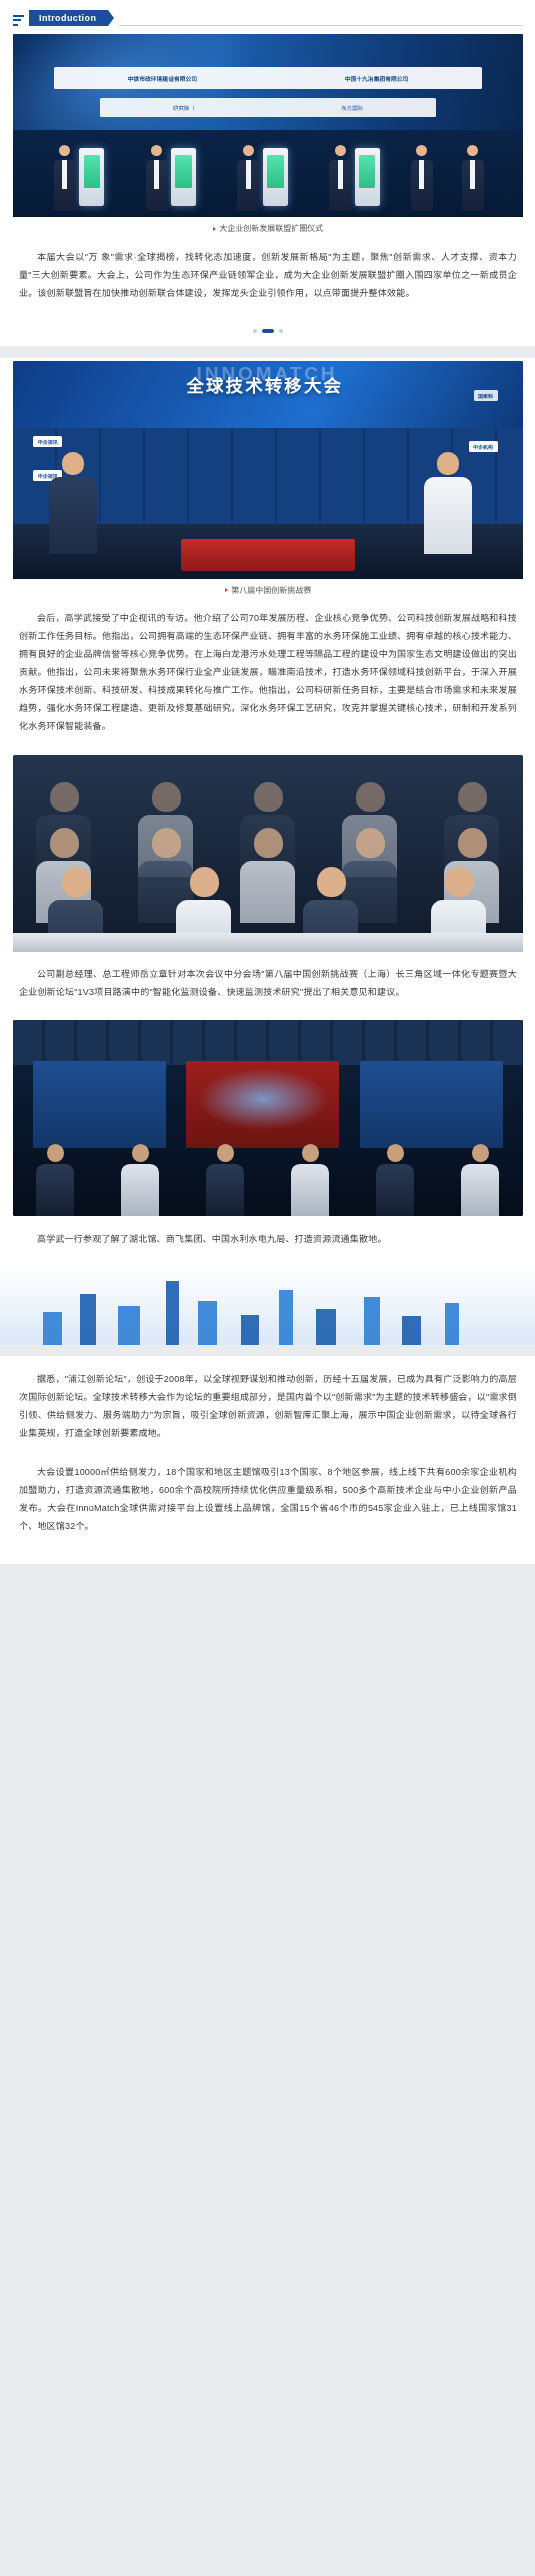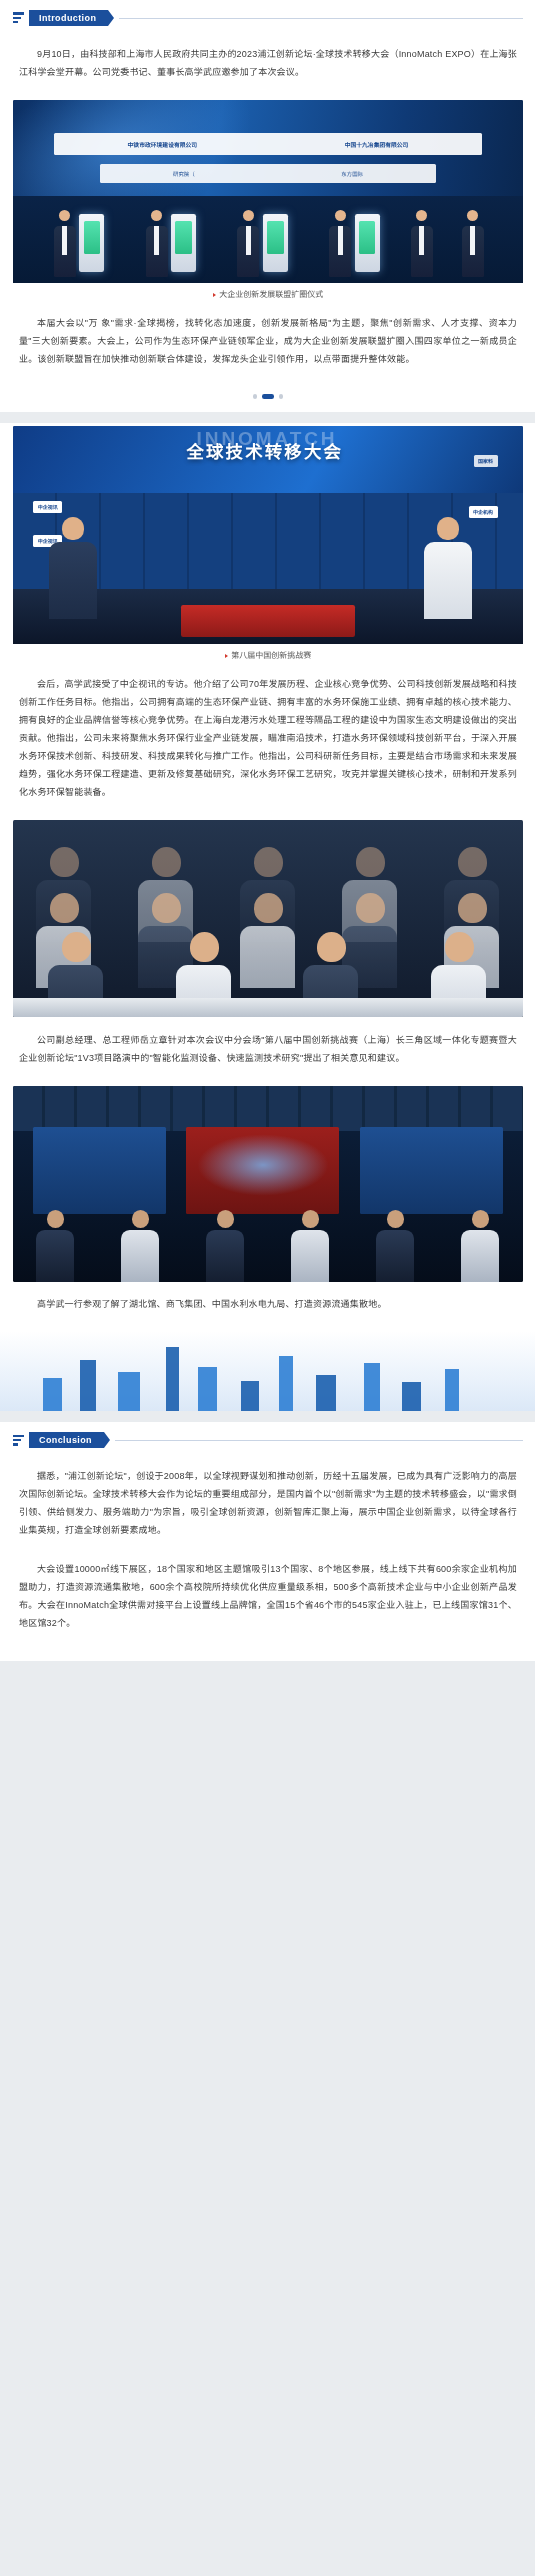--- a/index.html
+++ b/index.html
@@ -13,21 +13,21 @@
     width: 536px;
     margin: 0 auto;
     background: #ffffff;
     position: relative;
     overflow: hidden;
   }
 
   
   .section-head {
     display: flex;
-    align-items: center;
+    align-items: flex-end;
     padding: 10px 13px 5.8px 13px;
   }
   .section-head .bars {
     display: flex;
     flex-direction: column;
     gap: 2.2px;
     margin-right: 5px;
   }
   .section-head .bars i {
     display: block;
@@ -305,21 +305,20 @@
   <div class="section-head">
     <span class="bars">
         <i></i>
         <i></i>
         <i></i>
       </span>
     <span class="section-label">Introduction</span>
     <span class="head-rule"></span>
   </div>
 
-  <p class="para">9月10日，由科技部和上海市人民政府共同主办的2023浦江创新论坛·全球技术转移大会（InnoMatch EXPO）在上海张江科学会堂开幕。公司党委书记、董事长高学武应邀参加了本次会议。</p>
 
   <div class="photo-wrap">
     <div class="photo">
       <div class="stage">
         <div class="screen"></div>
         <div class="banner">
           <span>中铁市政环境建设有限公司</span>
           <span>中国十九冶集团有限公司</span>
         </div>
         <div class="subbanner">
@@ -523,28 +522,19 @@
     <span class="bld dark" style="left:45%;width:17.4px;height:30px;"></span>
     <span class="bld" style="left:52%;width:14.5px;height:55px;"></span>
     <span class="bld dark" style="left:59%;width:20px;height:36px;"></span>
     <span class="bld" style="left:68%;width:16px;height:48px;"></span>
     <span class="bld dark" style="left:75%;width:19px;height:29px;"></span>
     <span class="bld" style="left:83%;width:14.5px;height:42px;"></span>
   </div>
 
   <div class="divider-gap"></div>
 
-  <div class="section-head">
-    <span class="bars">
-        <i></i>
-        <i></i>
-        <i></i>
-      </span>
-    <span class="section-label">Conclusion</span>
-    <span class="head-rule"></span>
-  </div>
 
   <p class="para">据悉，"浦江创新论坛"，创设于2008年，以全球视野谋划和推动创新，历经十五届发展，已成为具有广泛影响力的高层次国际创新论坛。全球技术转移大会作为论坛的重要组成部分，是国内首个以"创新需求"为主题的技术转移盛会，以"需求倒引领、供给侧发力、服务端助力"为宗旨，吸引全球创新资源，创新智库汇聚上海，展示中国企业创新需求，以待全球各行业集英规，打造全球创新要素成地。</p>
-  <p class="para">大会设置10000㎡线下展区，18个国家和地区主题馆吸引13个国家、8个地区参展，线上线下共有600余家企业机构加盟助力，打造资源流通集散地，600余个高校院所持续优化供应重量级系相，500多个高新技术企业与中小企业创新产品发布。大会在InnoMatch全球供需对接平台上设置线上品牌馆，全国15个省46个市的545家企业入驻上，已上线国家馆31个、地区馆32个。</p>
+  <p class="para">大会设置10000㎡供给侧发力，18个国家和地区主题馆吸引13个国家、8个地区参展，线上线下共有600余家企业机构加盟助力，打造资源流通集散地，600余个高校院所持续优化供应重量级系相，500多个高新技术企业与中小企业创新产品发布。大会在InnoMatch全球供需对接平台上设置线上品牌馆，全国15个省46个市的545家企业入驻上，已上线国家馆31个、地区馆32个。</p>
 
   <div class="footer-space"></div>
 </div>
 
 
 </body></html>

